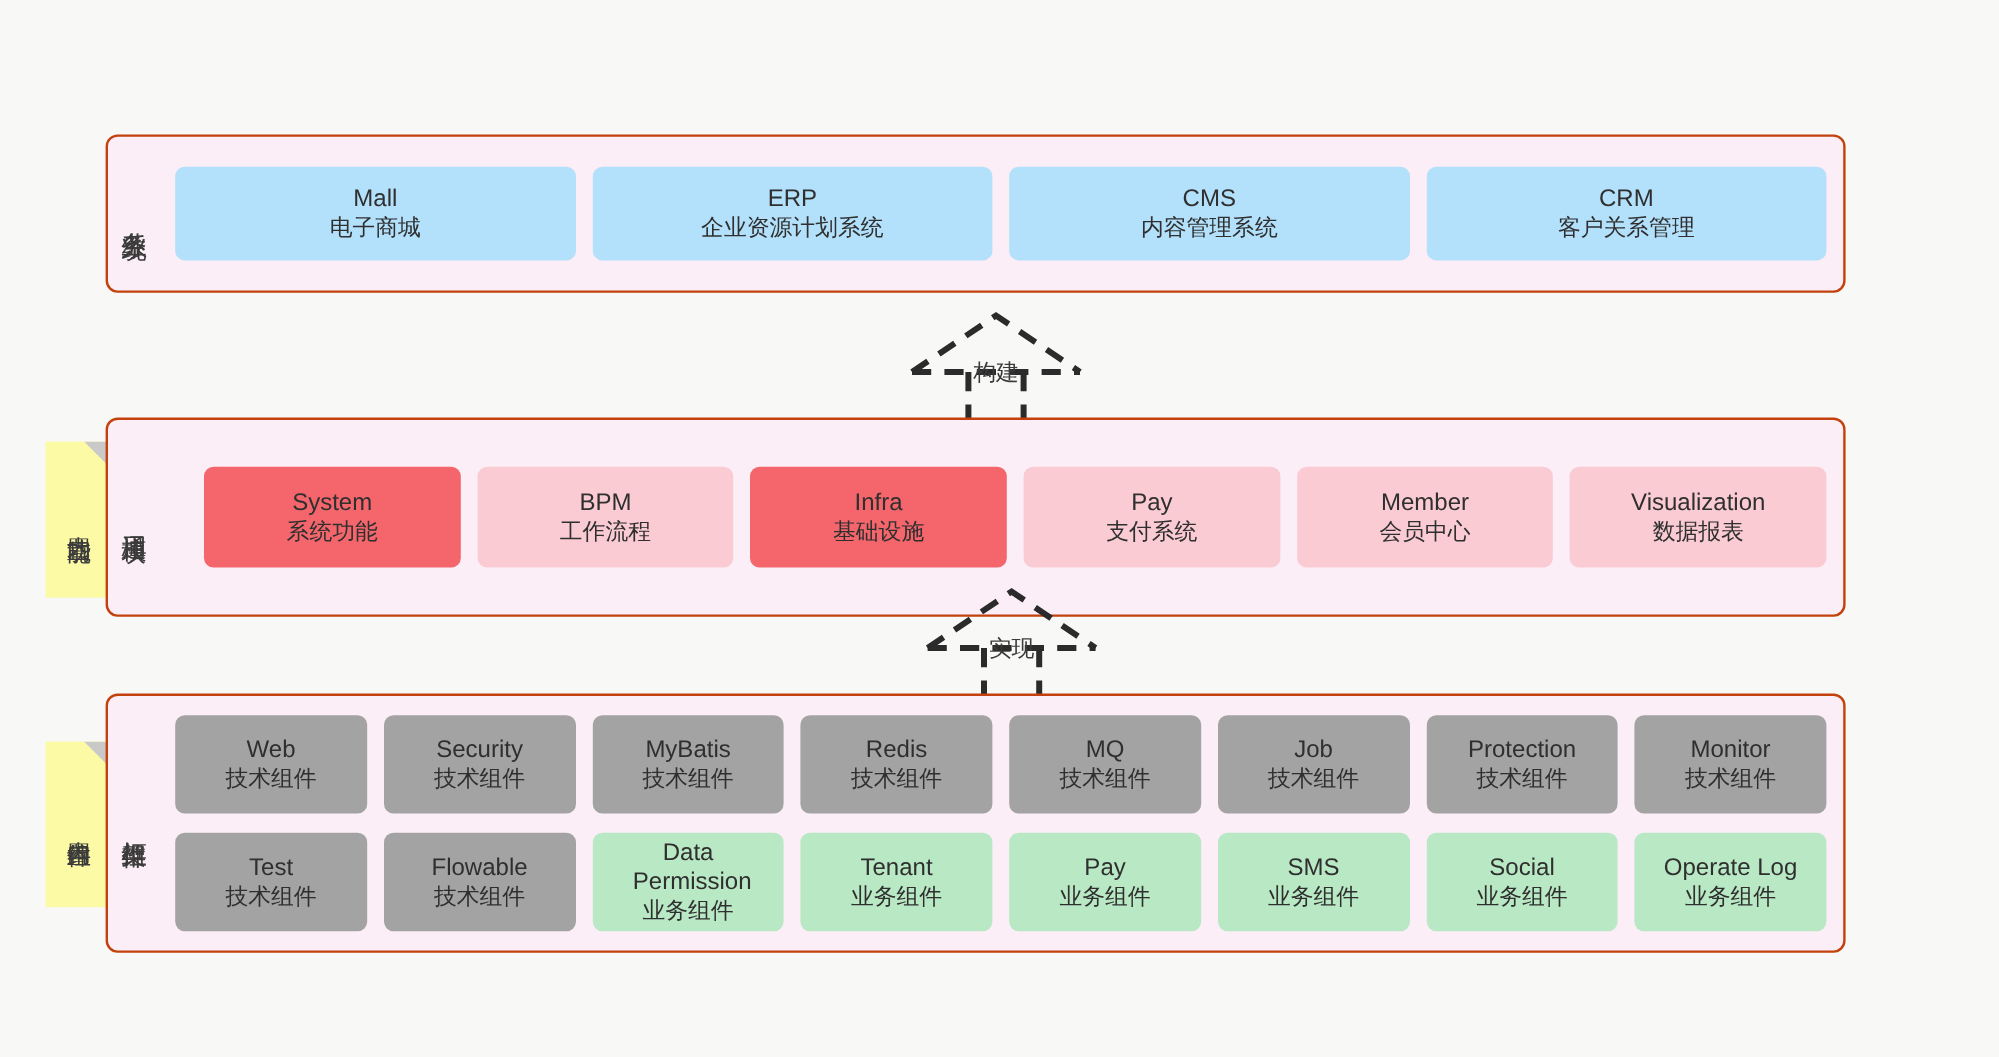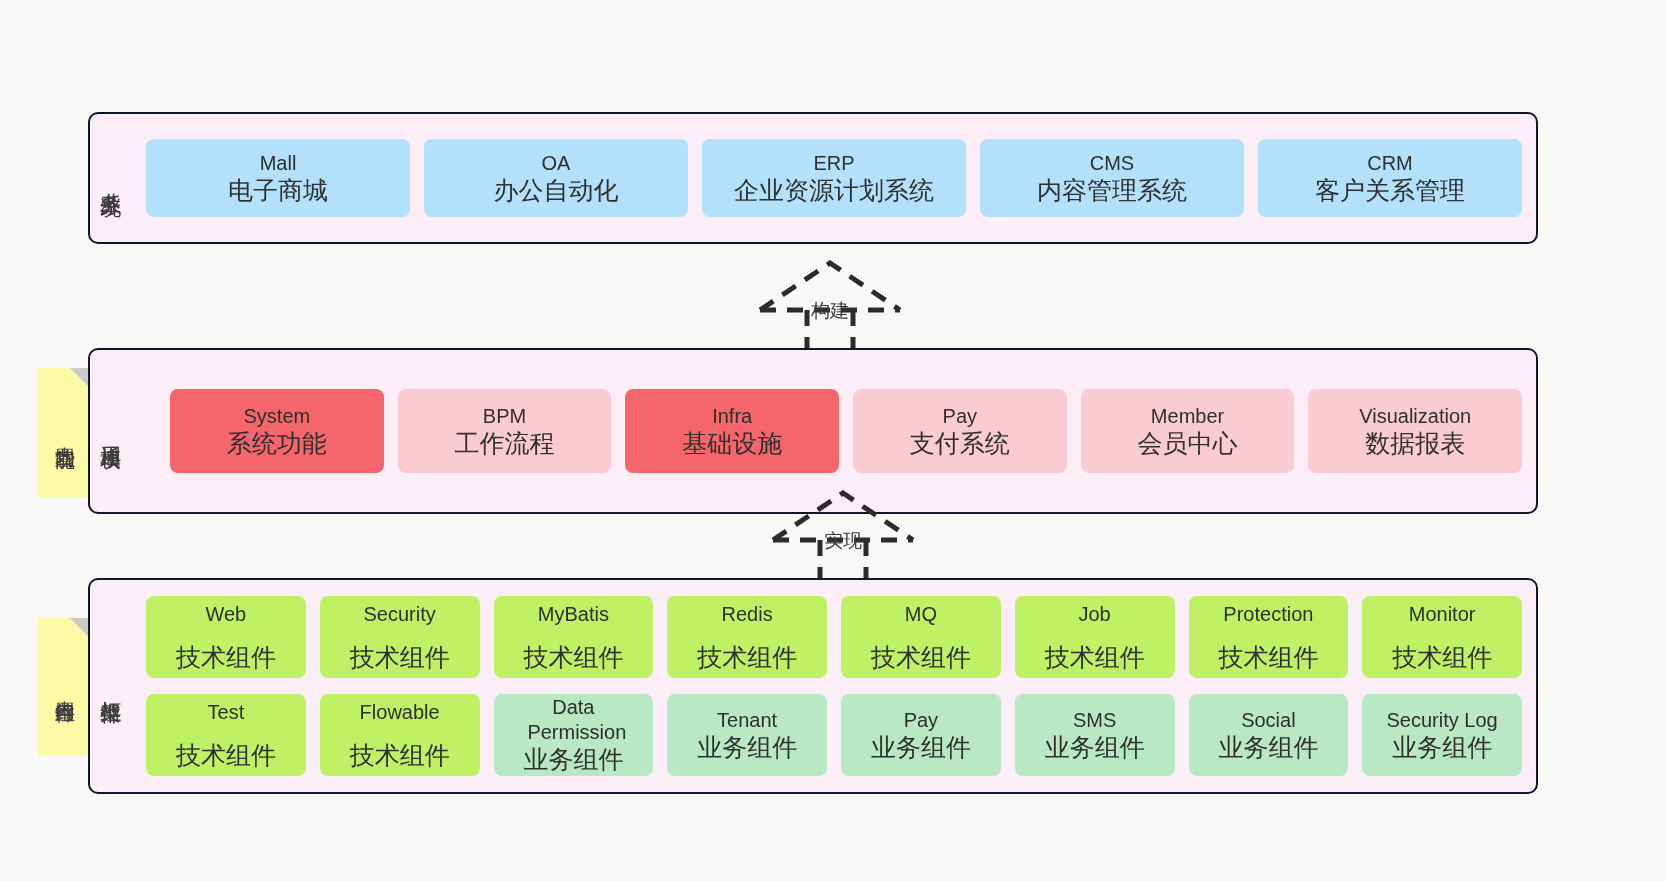--- a/index.html
+++ b/index.html
@@ -20,21 +20,21 @@
     position: relative;
     width: 1666px;
     height: 881px;
   }
 
   
   .layer {
     position: absolute;
     box-sizing: border-box;
     background: #fbeef6;
-    border: 2px solid #0f172a;
+    border: 2px solid #c2410c;
     border-radius: 10px;
     display: flex;
     align-items: stretch;
   }
 
   .layer-title {
     flex: 0 0 auto;
     width: 42px;
     display: flex;
     align-items: center;
@@ -79,37 +79,37 @@
     display: flex;
     flex-direction: column;
     align-items: center;
     justify-content: center;
     text-align: center;
     line-height: 1.22;
     padding: 6px 4px;
     color: #2f2f2f;
   }
   .node .en { font-size: 20px; }
-  .node .cn { font-size: 25px; }
+  .node .cn { font-size: 19px; }
 
   .biz-node {
     height: 78px;
     background: #b3e0fb;
   }
 
   .mod-node {
     height: 84px;
   }
   .mod-node.strong { background: #f4666c; }
   .mod-node.soft   { background: #fbcbd4; }
 
   .fw-node {
     height: 82px;
   }
-  .fw-node.tech { background: #bef264; justify-content: space-between; }
+  .fw-node.tech { background: #a3a3a3; }
   .fw-node.biz  { background: #b8e8c4; }
 
   
   .note {
     position: absolute;
     box-sizing: border-box;
     width: 54px;
     background: #fcfaa5;
     color: #3b3b3b;
     font-size: 20px;
@@ -151,24 +151,20 @@
 <body>
 
 <div id="canvas">
 
   <div class="layer" id="layer-business" style="left:88px; top:112px; width:1450px; height:132px;">
     <div class="layer-title">业务系统</div>
     <div class="layer-body">
       <div class="node biz-node">
         <span class="en">Mall</span>
         <span class="cn">电子商城</span>
-      </div>
-      <div class="node biz-node">
-        <span class="en">OA</span>
-        <span class="cn">办公自动化</span>
       </div>
       <div class="node biz-node">
         <span class="en">ERP</span>
         <span class="cn">企业资源计划系统</span>
       </div>
       <div class="node biz-node">
         <span class="en">CMS</span>
         <span class="cn">内容管理系统</span>
       </div>
       <div class="node biz-node">
@@ -302,21 +298,21 @@
         </div>
         <div class="node fw-node biz">
           <span class="en">SMS</span>
           <span class="cn">业务组件</span>
         </div>
         <div class="node fw-node biz">
           <span class="en">Social</span>
           <span class="cn">业务组件</span>
         </div>
         <div class="node fw-node biz">
-          <span class="en">Security Log</span>
+          <span class="en">Operate Log</span>
           <span class="cn">业务组件</span>
         </div>
       </div>
 
     </div>
   </div>
 
 </div>
 
 </body></html>

